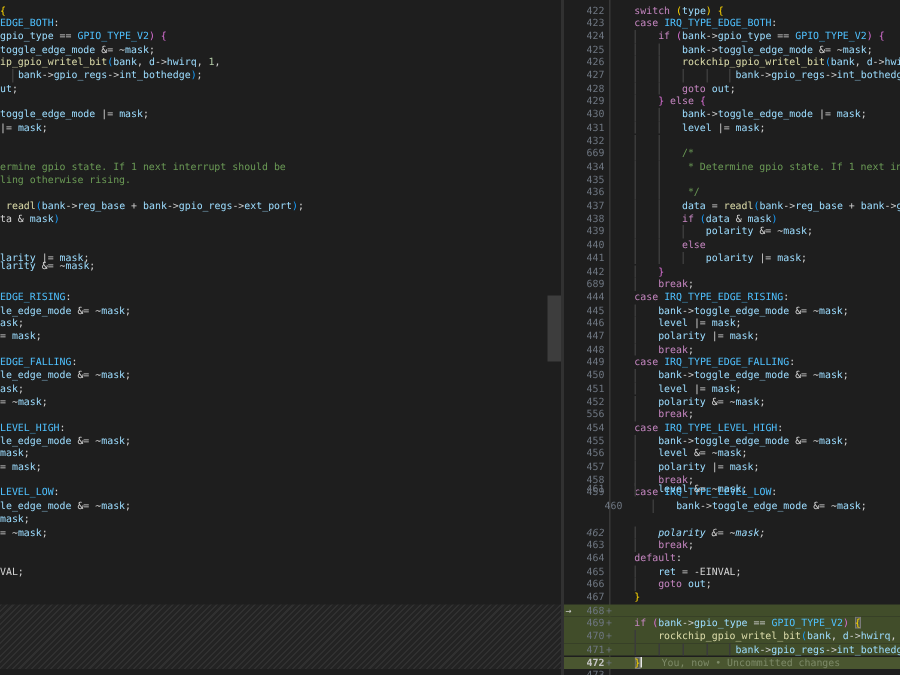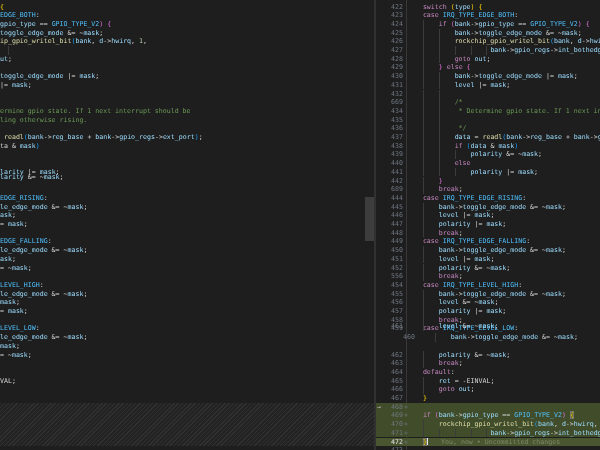--- a/index.html
+++ b/index.html
@@ -49,21 +49,21 @@
 <body>
 
 <div class="screen">
   <div class="pane" id="left-pane">
     <div id="left-lines">
         <div class="row lrow" style="top: 2.5px;"><span class="lcode"><span class="tk-b1">{</span></span></div>
         <div class="row lrow" style="top: 11.2px;"><span class="lcode"><span class="tk-e">EDGE_BOTH</span><span class="tk-o">:</span></span></div>
         <div class="row lrow" style="top: 19.9px;"><span class="lcode"><span class="tk-v">gpio_type</span><span class="tk-o"> == </span><span class="tk-e">GPIO_TYPE_V2</span><span class="tk-b2">)</span><span class="tk-o"> </span><span class="tk-b2">{</span></span></div>
         <div class="row lrow" style="top: 28.6px;"><span class="lcode"><span class="tk-v">toggle_edge_mode</span><span class="tk-o"> &amp;= ~</span><span class="tk-v">mask</span><span class="tk-o">;</span></span></div>
         <div class="row lrow" style="top: 37.3px;"><span class="lcode"><span class="tk-f">ip_gpio_writel_bit</span><span class="tk-b3">(</span><span class="tk-v">bank</span><span class="tk-o">, </span><span class="tk-v">d</span><span class="tk-o">-&gt;</span><span class="tk-v">hwirq</span><span class="tk-o">, </span><span class="tk-n">1</span><span class="tk-o">,</span></span></div>
-        <div class="row lrow" style="top: 46px;"><div class="guide" style="left: 7.94px;"></div></div>
+        <div class="row lrow" style="top: 46px;"><div class="guide" style="left: 7.94px;"></div><span class="lcode"><span class="tk-o">   </span><span class="tk-v">bank</span><span class="tk-o">-&gt;</span><span class="tk-v">gpio_regs</span><span class="tk-o">-&gt;</span><span class="tk-v">int_bothedge</span><span class="tk-b3">)</span><span class="tk-o">;</span></span></div>
         <div class="row lrow" style="top: 54.7px;"><span class="lcode"><span class="tk-v">ut</span><span class="tk-o">;</span></span></div>
         <div class="row lrow" style="top: 63.4px;"></div>
         <div class="row lrow" style="top: 72.1px;"><span class="lcode"><span class="tk-v">toggle_edge_mode</span><span class="tk-o"> |= </span><span class="tk-v">mask</span><span class="tk-o">;</span></span></div>
         <div class="row lrow" style="top: 80.8px;"><span class="lcode"><span class="tk-o">|= </span><span class="tk-v">mask</span><span class="tk-o">;</span></span></div>
         <div class="row lrow" style="top: 89.5px;"></div>
         <div class="row lrow" style="top: 98.2px;"></div>
         <div class="row lrow" style="top: 106.9px;"><span class="lcode"><span class="tk-c">ermine gpio state. If 1 next interrupt should be</span></span></div>
         <div class="row lrow" style="top: 115.6px; padding-left: 36px;"><span class="lcode"><span class="tk-c">ling otherwise rising.</span></span></div>
         <div class="row lrow" style="top: 124.3px;"></div>
         <div class="row lrow" style="top: 133px;"><span class="lcode"><span class="tk-o"> </span><span class="tk-f">readl</span><span class="tk-b3">(</span><span class="tk-v">bank</span><span class="tk-o">-&gt;</span><span class="tk-v">reg_base</span><span class="tk-o"> + </span><span class="tk-v">bank</span><span class="tk-o">-&gt;</span><span class="tk-v">gpio_regs</span><span class="tk-o">-&gt;</span><span class="tk-v">ext_port</span><span class="tk-b3">)</span><span class="tk-o">;</span></span></div>
@@ -139,21 +139,21 @@
         <div class="row rrow" style="top: 263.5px;"><span class="num">452</span><div class="guide" style="left: 46.88px;"></div><span class="code"><span class="tk-o">        </span><span class="tk-v">polarity</span><span class="tk-o"> &amp;= ~</span><span class="tk-v">mask</span><span class="tk-o">;</span></span></div>
         <div class="row rrow" style="top: 272.2px;"><span class="num">556</span><div class="guide" style="left: 46.88px;"></div><span class="code"><span class="tk-o">        </span><span class="tk-k">break</span><span class="tk-o">;</span></span></div>
         <div class="row rrow" style="top: 280.9px;"><span class="num">454</span><span class="code"><span class="tk-o">    </span><span class="tk-k">case</span><span class="tk-o"> </span><span class="tk-e">IRQ_TYPE_LEVEL_HIGH</span><span class="tk-o">:</span></span></div>
         <div class="row rrow" style="top: 289.6px;"><span class="num">455</span><div class="guide" style="left: 46.88px;"></div><span class="code"><span class="tk-o">        </span><span class="tk-v">bank</span><span class="tk-o">-&gt;</span><span class="tk-v">toggle_edge_mode</span><span class="tk-o"> &amp;= ~</span><span class="tk-v">mask</span><span class="tk-o">;</span></span></div>
         <div class="row rrow" style="top: 298.3px;"><span class="num">456</span><div class="guide" style="left: 46.88px;"></div><span class="code"><span class="tk-o">        </span><span class="tk-v">level</span><span class="tk-o"> &amp;= ~</span><span class="tk-v">mask</span><span class="tk-o">;</span></span></div>
         <div class="row rrow" style="top: 307px;"><span class="num">457</span><div class="guide" style="left: 46.88px;"></div><span class="code"><span class="tk-o">        </span><span class="tk-v">polarity</span><span class="tk-o"> |= </span><span class="tk-v">mask</span><span class="tk-o">;</span></span></div>
         <div class="row rrow" style="top: 315.7px;"><span class="num">458</span><div class="guide" style="left: 46.88px;"></div><span class="code"><span class="tk-o">        </span><span class="tk-k">break</span><span class="tk-o">;</span></span></div>
         <div class="row rrow" style="top: 324.4px;"><span class="num">459</span><span class="code"><span class="tk-o">    </span><span class="tk-k">case</span><span class="tk-o"> </span><span class="tk-e">IRQ_TYPE_LEVEL_LOW</span><span class="tk-o">:</span></span></div>
         <div class="row rrow" style="top: 333.1px; margin-left: 12px;"><span class="num">460</span><div class="guide" style="left: 46.88px;"></div><span class="code"><span class="tk-o">        </span><span class="tk-v">bank</span><span class="tk-o">-&gt;</span><span class="tk-v">toggle_edge_mode</span><span class="tk-o"> &amp;= ~</span><span class="tk-v">mask</span><span class="tk-o">;</span></span></div>
         <div class="row rrow" style="top: 322px;"><span class="num">461</span><div class="guide" style="left: 46.88px;"></div><span class="code"><span class="tk-o">        </span><span class="tk-v">level</span><span class="tk-o"> &amp;= ~</span><span class="tk-v">mask</span><span class="tk-o">;</span></span></div>
-        <div class="row rrow" style="top: 350.5px;"><span class="num">462</span><div class="guide" style="left: 46.88px;"></div><span class="code"><span class="tk-o">        </span><span class="tk-v">polarity</span><span class="tk-o"> &amp;= ~</span><span class="tk-v">mask</span><span class="tk-o">;</span></span></div>
+        <div class="row rrow" style="top: 350.5px; font-style: italic;"><span class="num">462</span><div class="guide" style="left: 46.88px;"></div><span class="code"><span class="tk-o">        </span><span class="tk-v">polarity</span><span class="tk-o"> &amp;= ~</span><span class="tk-v">mask</span><span class="tk-o">;</span></span></div>
         <div class="row rrow" style="top: 359.2px;"><span class="num">463</span><div class="guide" style="left: 46.88px;"></div><span class="code"><span class="tk-o">        </span><span class="tk-k">break</span><span class="tk-o">;</span></span></div>
         <div class="row rrow" style="top: 367.9px;"><span class="num">464</span><span class="code"><span class="tk-o">    </span><span class="tk-k">default</span><span class="tk-o">:</span></span></div>
         <div class="row rrow" style="top: 376.6px;"><span class="num">465</span><div class="guide" style="left: 46.88px;"></div><span class="code"><span class="tk-o">        </span><span class="tk-v">ret</span><span class="tk-o"> = -EINVAL;</span></span></div>
         <div class="row rrow" style="top: 385.3px;"><span class="num">466</span><div class="guide" style="left: 46.88px;"></div><span class="code"><span class="tk-o">        </span><span class="tk-k">goto</span><span class="tk-o"> </span><span class="tk-v">out</span><span class="tk-o">;</span></span></div>
         <div class="row rrow" style="top: 394px;"><span class="num">467</span><span class="code"><span class="tk-o">    </span><span class="tk-b1">}</span></span></div>
         <div class="row rrow added" style="top: 402.7px;"><span class="num">468</span><span class="plus">+</span><span class="diff-arrow">→</span></div>
         <div class="row rrow added" style="top: 411.4px;"><span class="num">469</span><span class="plus">+</span><span class="code"><span class="tk-o">    </span><span class="tk-k">if</span><span class="tk-o"> </span><span class="tk-b2">(</span><span class="tk-v">bank</span><span class="tk-o">-&gt;</span><span class="tk-v">gpio_type</span><span class="tk-o"> == </span><span class="tk-e">GPIO_TYPE_V2</span><span class="tk-b2">)</span><span class="tk-o"> </span><span class="tk-bm">{</span></span></div>
         <div class="row rrow added" style="top: 420.1px;"><span class="num">470</span><span class="plus">+</span><div class="guide" style="left: 46.88px;"></div><span class="code"><span class="tk-o">        </span><span class="tk-f">rockchip_gpio_writel_bit</span><span class="tk-b3">(</span><span class="tk-v">bank</span><span class="tk-o">, </span><span class="tk-v">d</span><span class="tk-o">-&gt;</span><span class="tk-v">hwirq</span><span class="tk-o">, </span></span></div>
         <div class="row rrow added" style="top: 428.8px;"><span class="num">471</span><span class="plus">+</span><div class="guide" style="left: 46.88px;"></div><div class="guide" style="left: 62.76px;"></div><div class="guide" style="left: 78.64px;"></div><div class="guide" style="left: 94.52px;"></div><div class="guide" style="left: 110.4px;"></div><span class="code"><span class="tk-o">                     </span><span class="tk-v">bank</span><span class="tk-o">-&gt;</span><span class="tk-v">gpio_regs</span><span class="tk-o">-&gt;</span><span class="tk-v">int_bothedge</span></span></div>
         <div class="row rrow added cur" style="top: 437.5px;"><span class="num">472</span><span class="plus">+</span><span class="code"><span class="tk-o">    </span><span class="tk-bm">}</span><span class="cursor"></span><span class="gitlens">You, now • Uncommitted changes</span></span></div>

